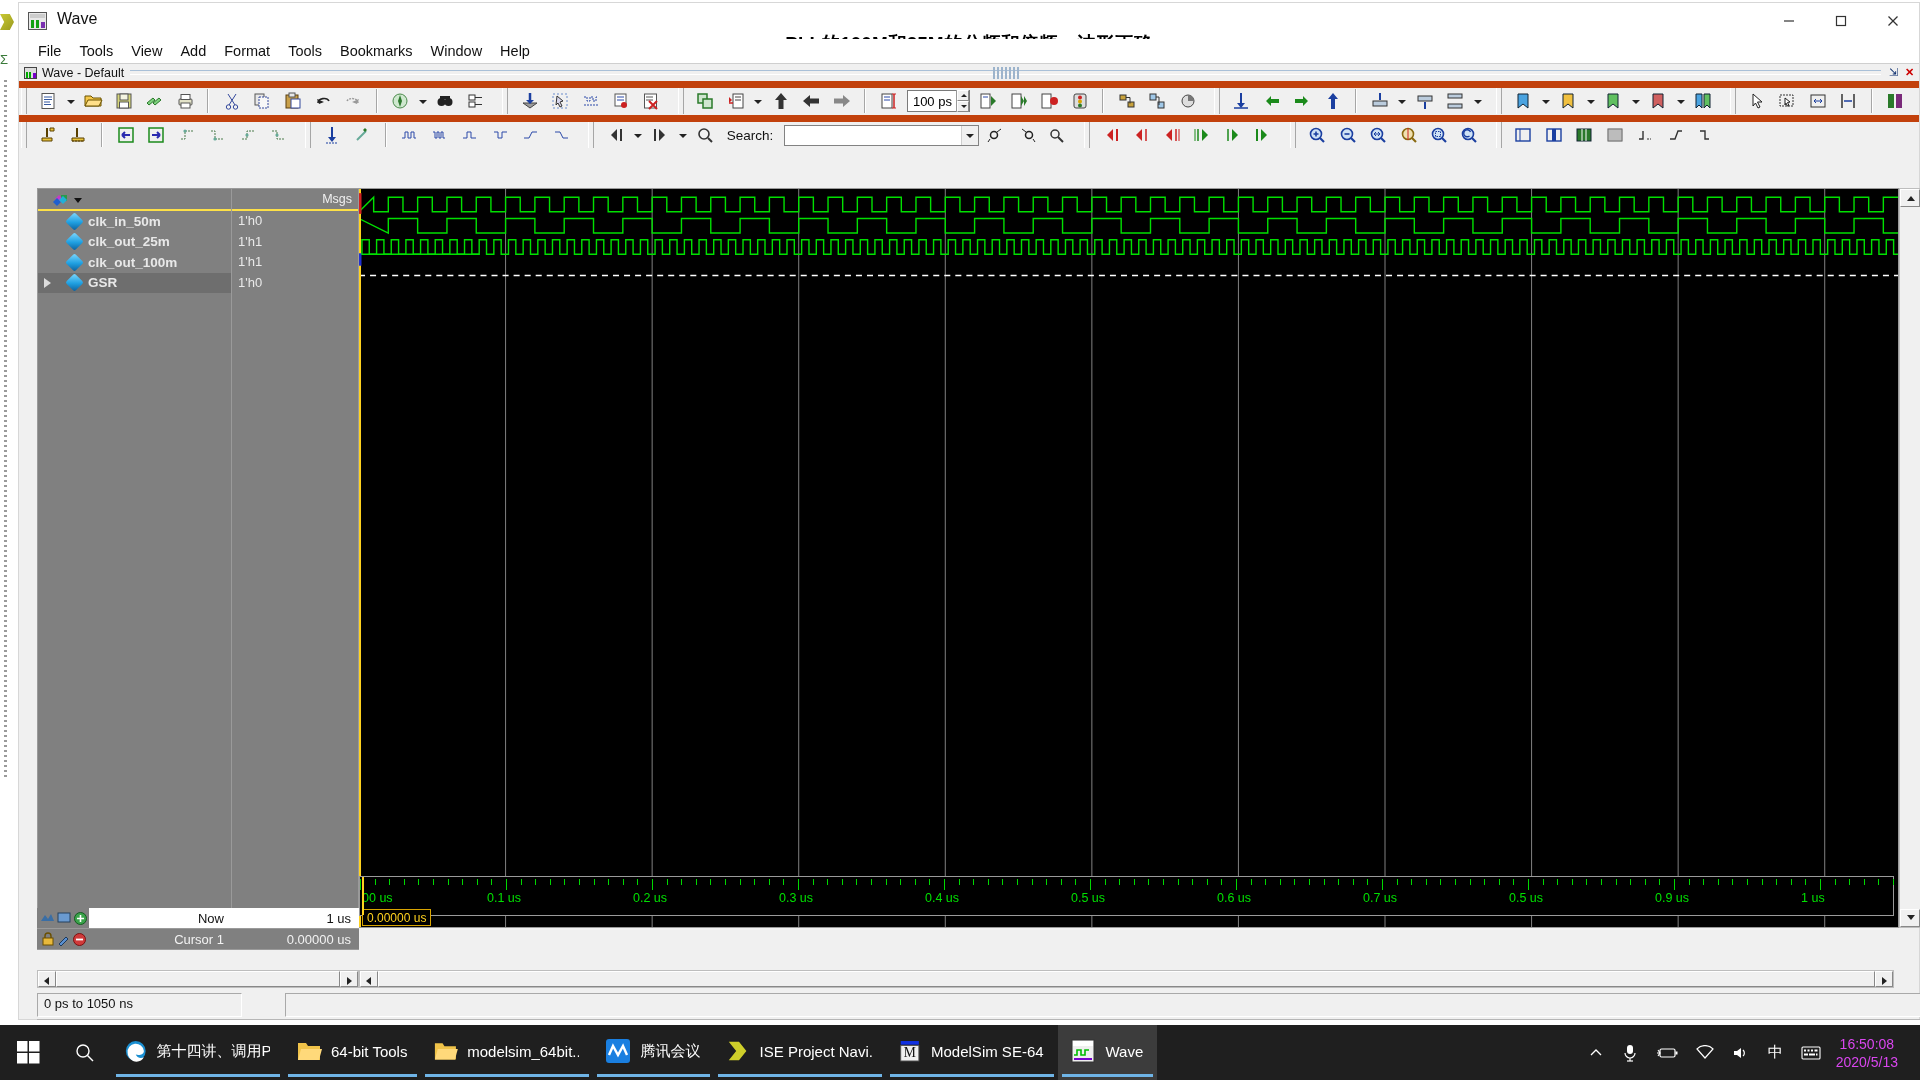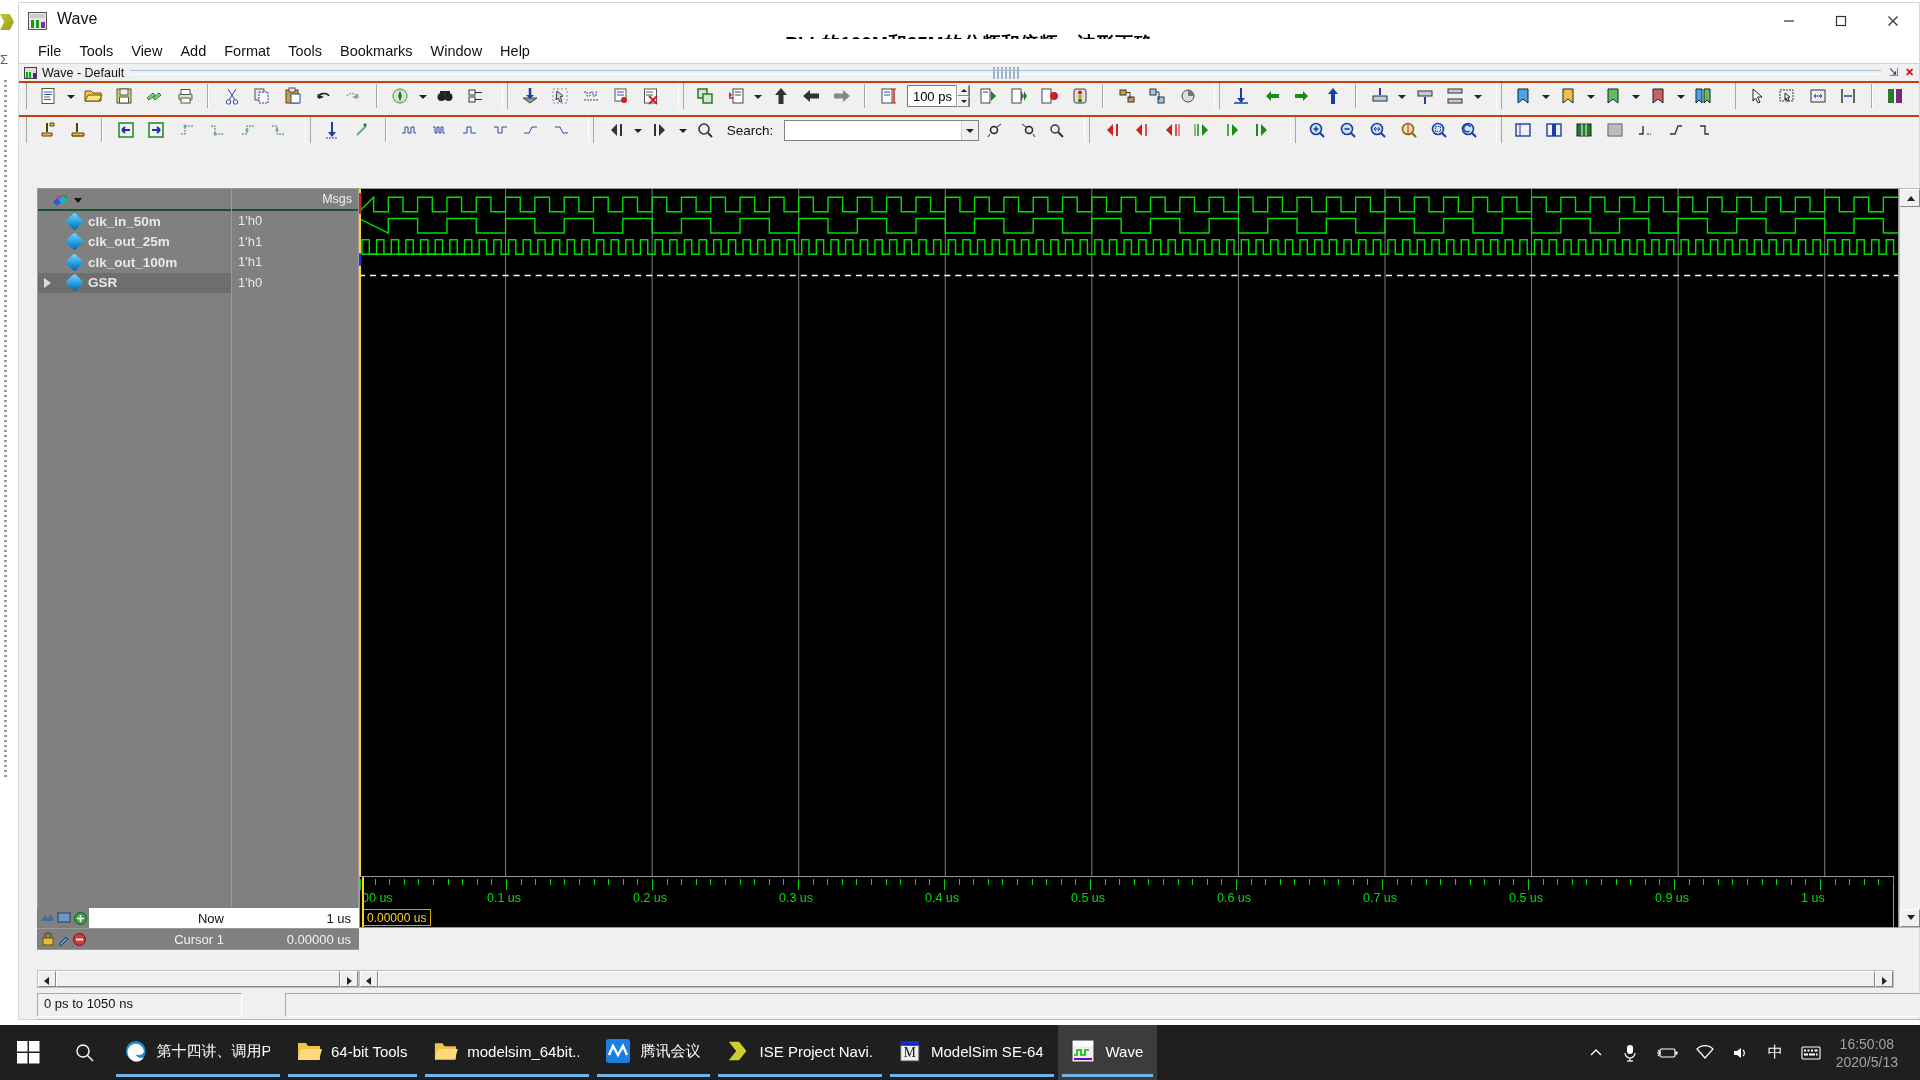--- a/index.html
+++ b/index.html
@@ -54,21 +54,21 @@
   .ph-icon .c{position:absolute;left:8px;top:5px;width:3px;height:5px;background:#70c;}
   .ph-label { font-size:12.5px; color:#111; margin-left:5px; }
   .ph-rule { flex:1; height:5px; margin:0 6px; position:relative;
       border-top:1px solid #a9c0d8; border-bottom:1px solid #ffffff; }
   .ph-grip { position:absolute; left:50%; transform:translateX(-50%); top:-4px; width:26px;height:12px;
       background-image: repeating-linear-gradient(to right,#9db4cc 0 2px,transparent 2px 4px); }
   .ph-btn { width:13px; height:13px; margin-right:3px; font-size:11px; color:#0a2d6e; text-align:center; line-height:12px;}
   .ph-btn.red { color:#c00; font-weight:bold; }
 
   
-  .toolbar { position:relative; background:#f0f0f0; border-top:2px solid #c2410c; }
+  .toolbar { position:relative; background:#f0f0f0; border-top:7px solid #c2410c; }
   .tb1 { height:34px; }
   .tb2 { height:32px; }
   .sep { width:2px; height:24px; margin:0 5px; border-left:1px solid #a6a6a6; border-right:1px solid #fff;
         display:inline-block; vertical-align:middle; }
   .gsep { width:7px; display:inline-block; }
   .grip { display:inline-block; width:6px; height:26px; vertical-align:middle; margin:0 4px 0 2px;
      border-left:1px solid #fff; border-right:1px solid #a6a6a6; }
   .ti { display:inline-flex; align-items:center; justify-content:center; width:26px; height:26px;
         vertical-align:middle; position:relative; }
   .ti svg { display:block; }
@@ -92,21 +92,21 @@
       position:relative; flex:none; }
   .searchbox .dd::after{content:"";position:absolute;left:4px;top:8px;border-left:4px solid transparent;
       border-right:4px solid transparent;border-top:4px solid #222;}
 
   
   .wave-wrap { position:absolute; left:18px; top:185px; width:1884px; height:740px; }
   .col-names { position:absolute; left:0; top:0; width:195px; bottom:0; background:#808080;
       border:1px solid #9a9a9a; }
   .col-vals  { position:absolute; left:195px; top:0; width:127px; bottom:0; background:#808080;
       border:1px solid #9a9a9a; border-left:none;}
-  .hdr { height:22px; background:#808080; border-bottom:2px solid #14532d; position:relative; }
+  .hdr { height:22px; background:#808080; border-bottom:2px solid #fde047; position:relative; }
   .hdr-msgs { position:absolute; right:6px; top:3px; font-size:12.5px; color:#f0f0f0; }
   .hdr-icon { position:absolute; left:14px; top:3px; width:18px; height:16px; }
   .hdr-caret { position:absolute; left:36px; top:9px; border-left:4px solid transparent;
       border-right:4px solid transparent; border-top:5px solid #111; }
   .sig-row { height:20.5px; display:flex; align-items:center; padding-left:30px; }
   .sig-row .dia { width:13px; height:13px; margin-right:7px; flex:none;
       background:linear-gradient(135deg,#7fd9ff 0%, #1f9fe0 55%, #0c5f9c 100%);
       transform:rotate(45deg); border-radius:2px; }
   .sig-row .nm { font-size:13.5px; color:#e8e8e8; white-space:nowrap;font-weight:bold; }
   .sig-row.sel { background:#6e6e6e; }
@@ -173,21 +173,21 @@
   .taskbar { position:absolute; left:0; bottom:0; width:1920px; height:55px; background:#1f1f1f; display:flex; align-items:stretch; }
   .tb-start { width:56px; display:flex; align-items:center; justify-content:center; }
   .tb-search { width:56px; display:flex; align-items:center; justify-content:center; }
   .tb-task { position:relative; display:flex; align-items:center; padding:0 14px 0 12px; max-width:172px;
       border-bottom:3px solid transparent; }
   .tb-task .lbl { font-size:15px; color:#fff; margin-left:9px; white-space:nowrap; overflow:hidden; }
   .tb-task .ul { position:absolute; left:4px; right:4px; bottom:0; height:3px; background:#6fb4e6; }
   .tb-task.active { background:#3c3c3c; }
   .tray { margin-left:auto; display:flex; align-items:center; padding-right:4px; }
   .tray-item { padding:0 9px; display:flex; align-items:center; color:#fff; font-size:15px; }
-  .clock { color:#a3a3a3; font-size:14px; line-height:18px; text-align:center; padding:0 10px 0 6px; }
+  .clock { color:#d946ef; font-size:14px; line-height:18px; text-align:center; padding:0 10px 0 6px; }
   .showdesk { width:8px; background:#1f1f1f; border-left:1px solid #555; }
 </style>
 </head>
 <body>
 
 <div id="root">
 
   <div class="desktop-left">
     <div class="desk-icon1"></div>
     <div class="desk-icon2">Σ</div>
@@ -964,21 +964,21 @@
           <svg width="13" height="13" viewBox="0 0 13 13">
               <circle cx="6.5" cy="6.5" r="6" fill="#d03a3a" stroke="#7a1010"></circle>
               <path d="M3 6.5h7" stroke="#fff" stroke-width="1.8"></path>
             </svg>
         </div>
         <div class="info-name gray">Cursor 1</div>
         <div class="info-val gray">0.00000 us</div>
       </div>
     </div>
 
-    <div style="position:absolute;left:340px;top:873px;width:1535px;height:52px;background:#000;border:1px solid #9a9a9a;">
+    <div style="position:absolute;left:340px;top:873px;width:1535px;height:40px;background:#000;border:1px solid #9a9a9a;">
       <div class="ticks" id="ticks">
           <div class="tick" style="left: 0px; height: 11px;"></div>
           <div class="tick" style="left: 14.6px; height: 6px;"></div>
           <div class="tick" style="left: 29.2px; height: 6px;"></div>
           <div class="tick" style="left: 43.8px; height: 6px;"></div>
           <div class="tick" style="left: 58.4px; height: 6px;"></div>
           <div class="tick" style="left: 73px; height: 6px;"></div>
           <div class="tick" style="left: 87.6px; height: 6px;"></div>
           <div class="tick" style="left: 102.2px; height: 6px;"></div>
           <div class="tick" style="left: 116.8px; height: 6px;"></div>

